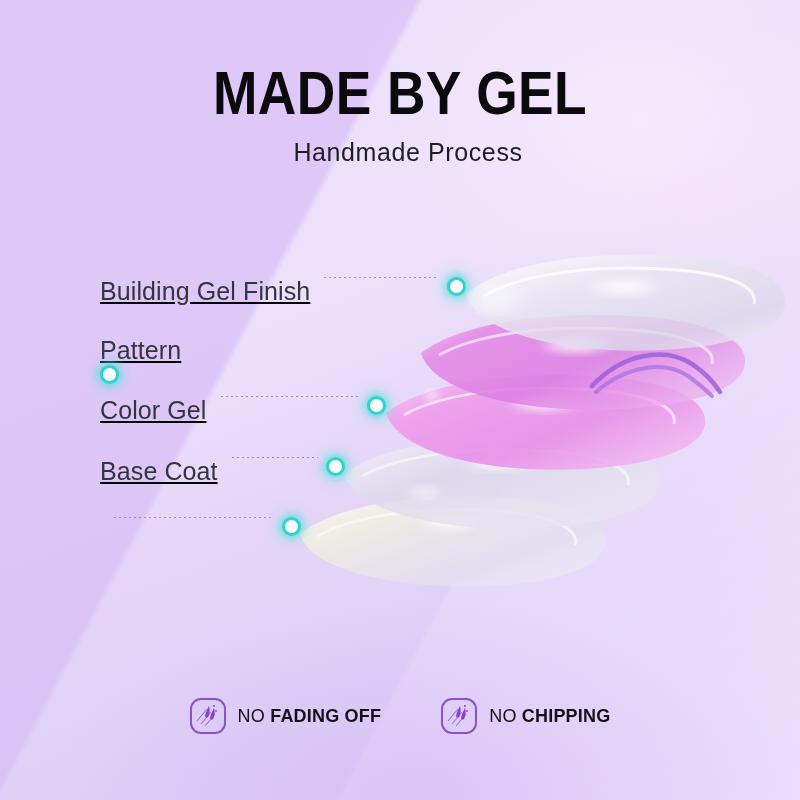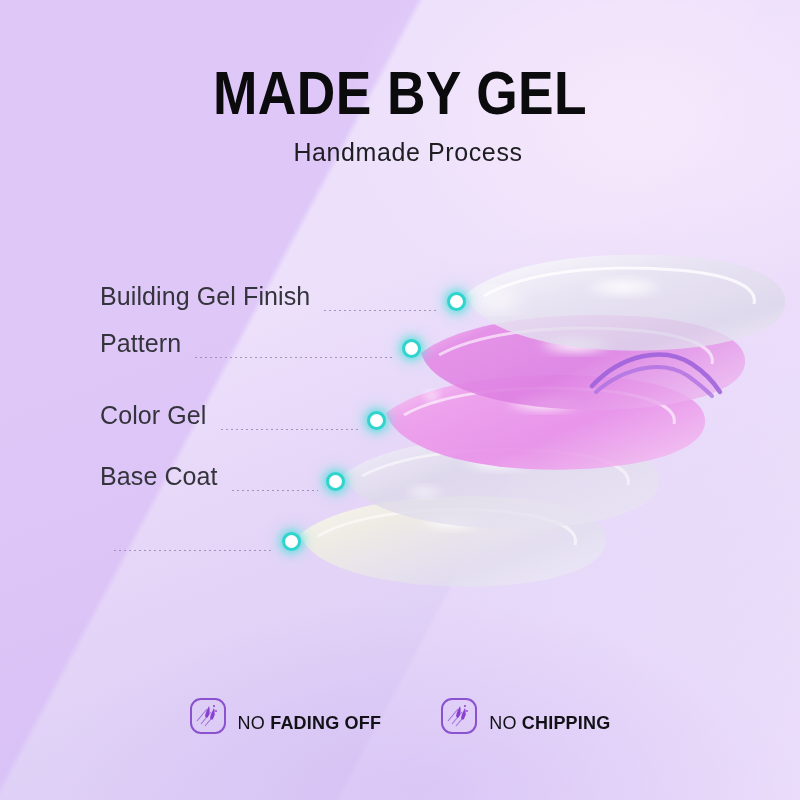--- a/index.html
+++ b/index.html
@@ -49,21 +49,21 @@
   .subtitle{
     margin:14px 0 0 16px;font-size:25px;color:#1d1d22;
     letter-spacing:0.6px;font-weight:400;
   }
 
   
   #stack{position:absolute;left:0;top:0;width:800px;height:800px;}
 
   
   .labels{position:absolute;left:0;top:0;width:800px;height:800px;}
-  .row{position:absolute;display:flex;align-items:flex-end;height:34px;}
+  .row{position:absolute;display:flex;align-items:flex-start;height:34px;text-decoration:underline;}
   .row .txt{
     font-size:25px;color:#34343c;white-space:nowrap;
     letter-spacing:0.1px;
   }
   .leader{
     height:1px;margin-left:14px;margin-right:8px;
     background-image:linear-gradient(to right,#8d7ba8 0 2px,rgba(0,0,0,0) 2px 5px);
     background-size:5px 1px;background-repeat:repeat-x;
     opacity:.75;
   }
@@ -73,21 +73,21 @@
     box-shadow:0 0 7px 3px rgba(61,222,214,0.55),
                0 0 14px 6px rgba(120,235,230,0.28);
     flex:0 0 auto;
   }
 
   
   .features{
     position:absolute;left:0;right:0;bottom:66px;
     display:flex;justify-content:center;align-items:center;gap:60px;
   }
-  .feature{display:flex;align-items:flex-end;gap:12px;}
+  .feature{display:flex;align-items:center;gap:12px;}
   .f-icon{
     width:36px;height:36px;border-radius:11px;
     border:2px solid #8b52cf;box-sizing:border-box;
     display:flex;align-items:center;justify-content:center;
     flex:0 0 auto;
   }
   .f-label{font-size:18px;color:#121216;white-space:nowrap;letter-spacing:0.2px;}
   .f-label .lead{font-weight:400;}
   .f-label .strong{font-weight:bold;}
 </style>
@@ -192,21 +192,21 @@
   </svg>
 
   <div class="labels">
 
     <div class="row" style="left:100px;top:277px;width:366px;">
       <span class="txt">Building Gel Finish</span>
       <span class="leader" style="flex:1 1 auto;"></span>
       <span class="dot"></span>
     </div>
 
-    <div class="row" style="left:100px;top:324px;width:321px;">
+    <div class="row" style="left:100px;top:336px;width:321px;flex-direction:column;">
       <span class="txt">Pattern</span>
       <span class="leader" style="flex:1 1 auto;"></span>
       <span class="dot"></span>
     </div>
 
     <div class="row" style="left:100px;top:396px;width:286px;">
       <span class="txt">Color Gel</span>
       <span class="leader" style="flex:1 1 auto;"></span>
       <span class="dot"></span>
     </div>

